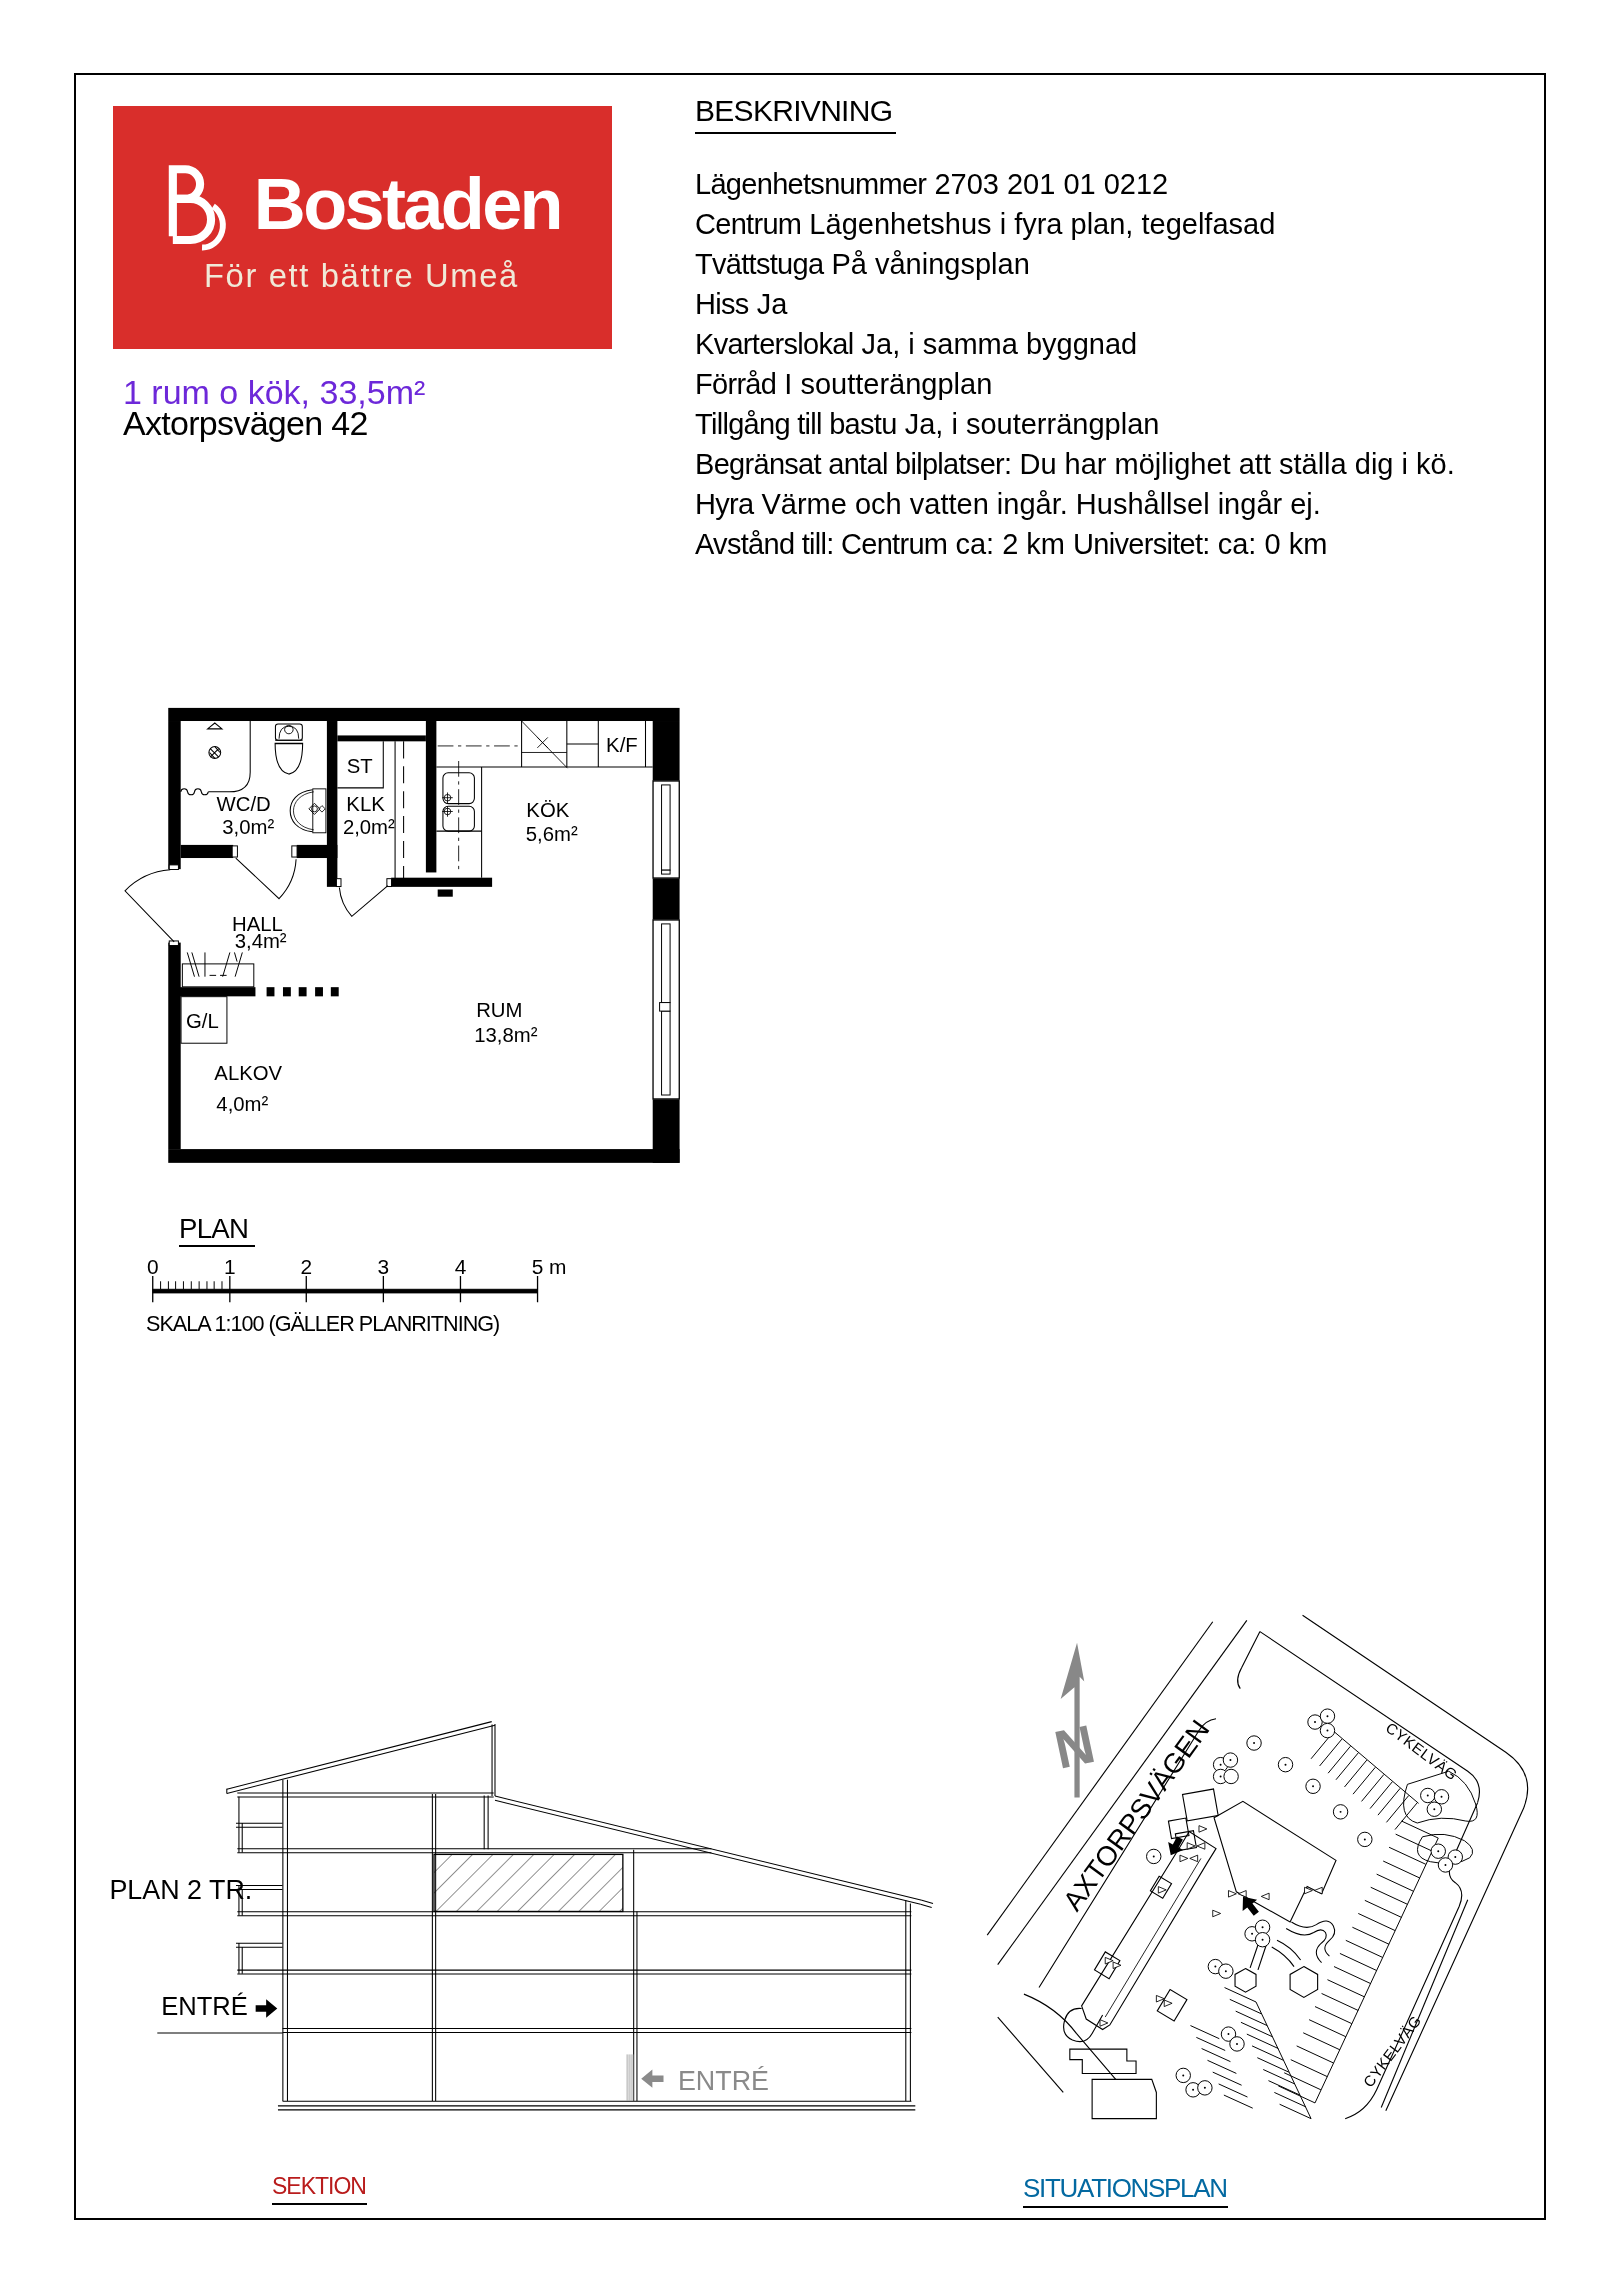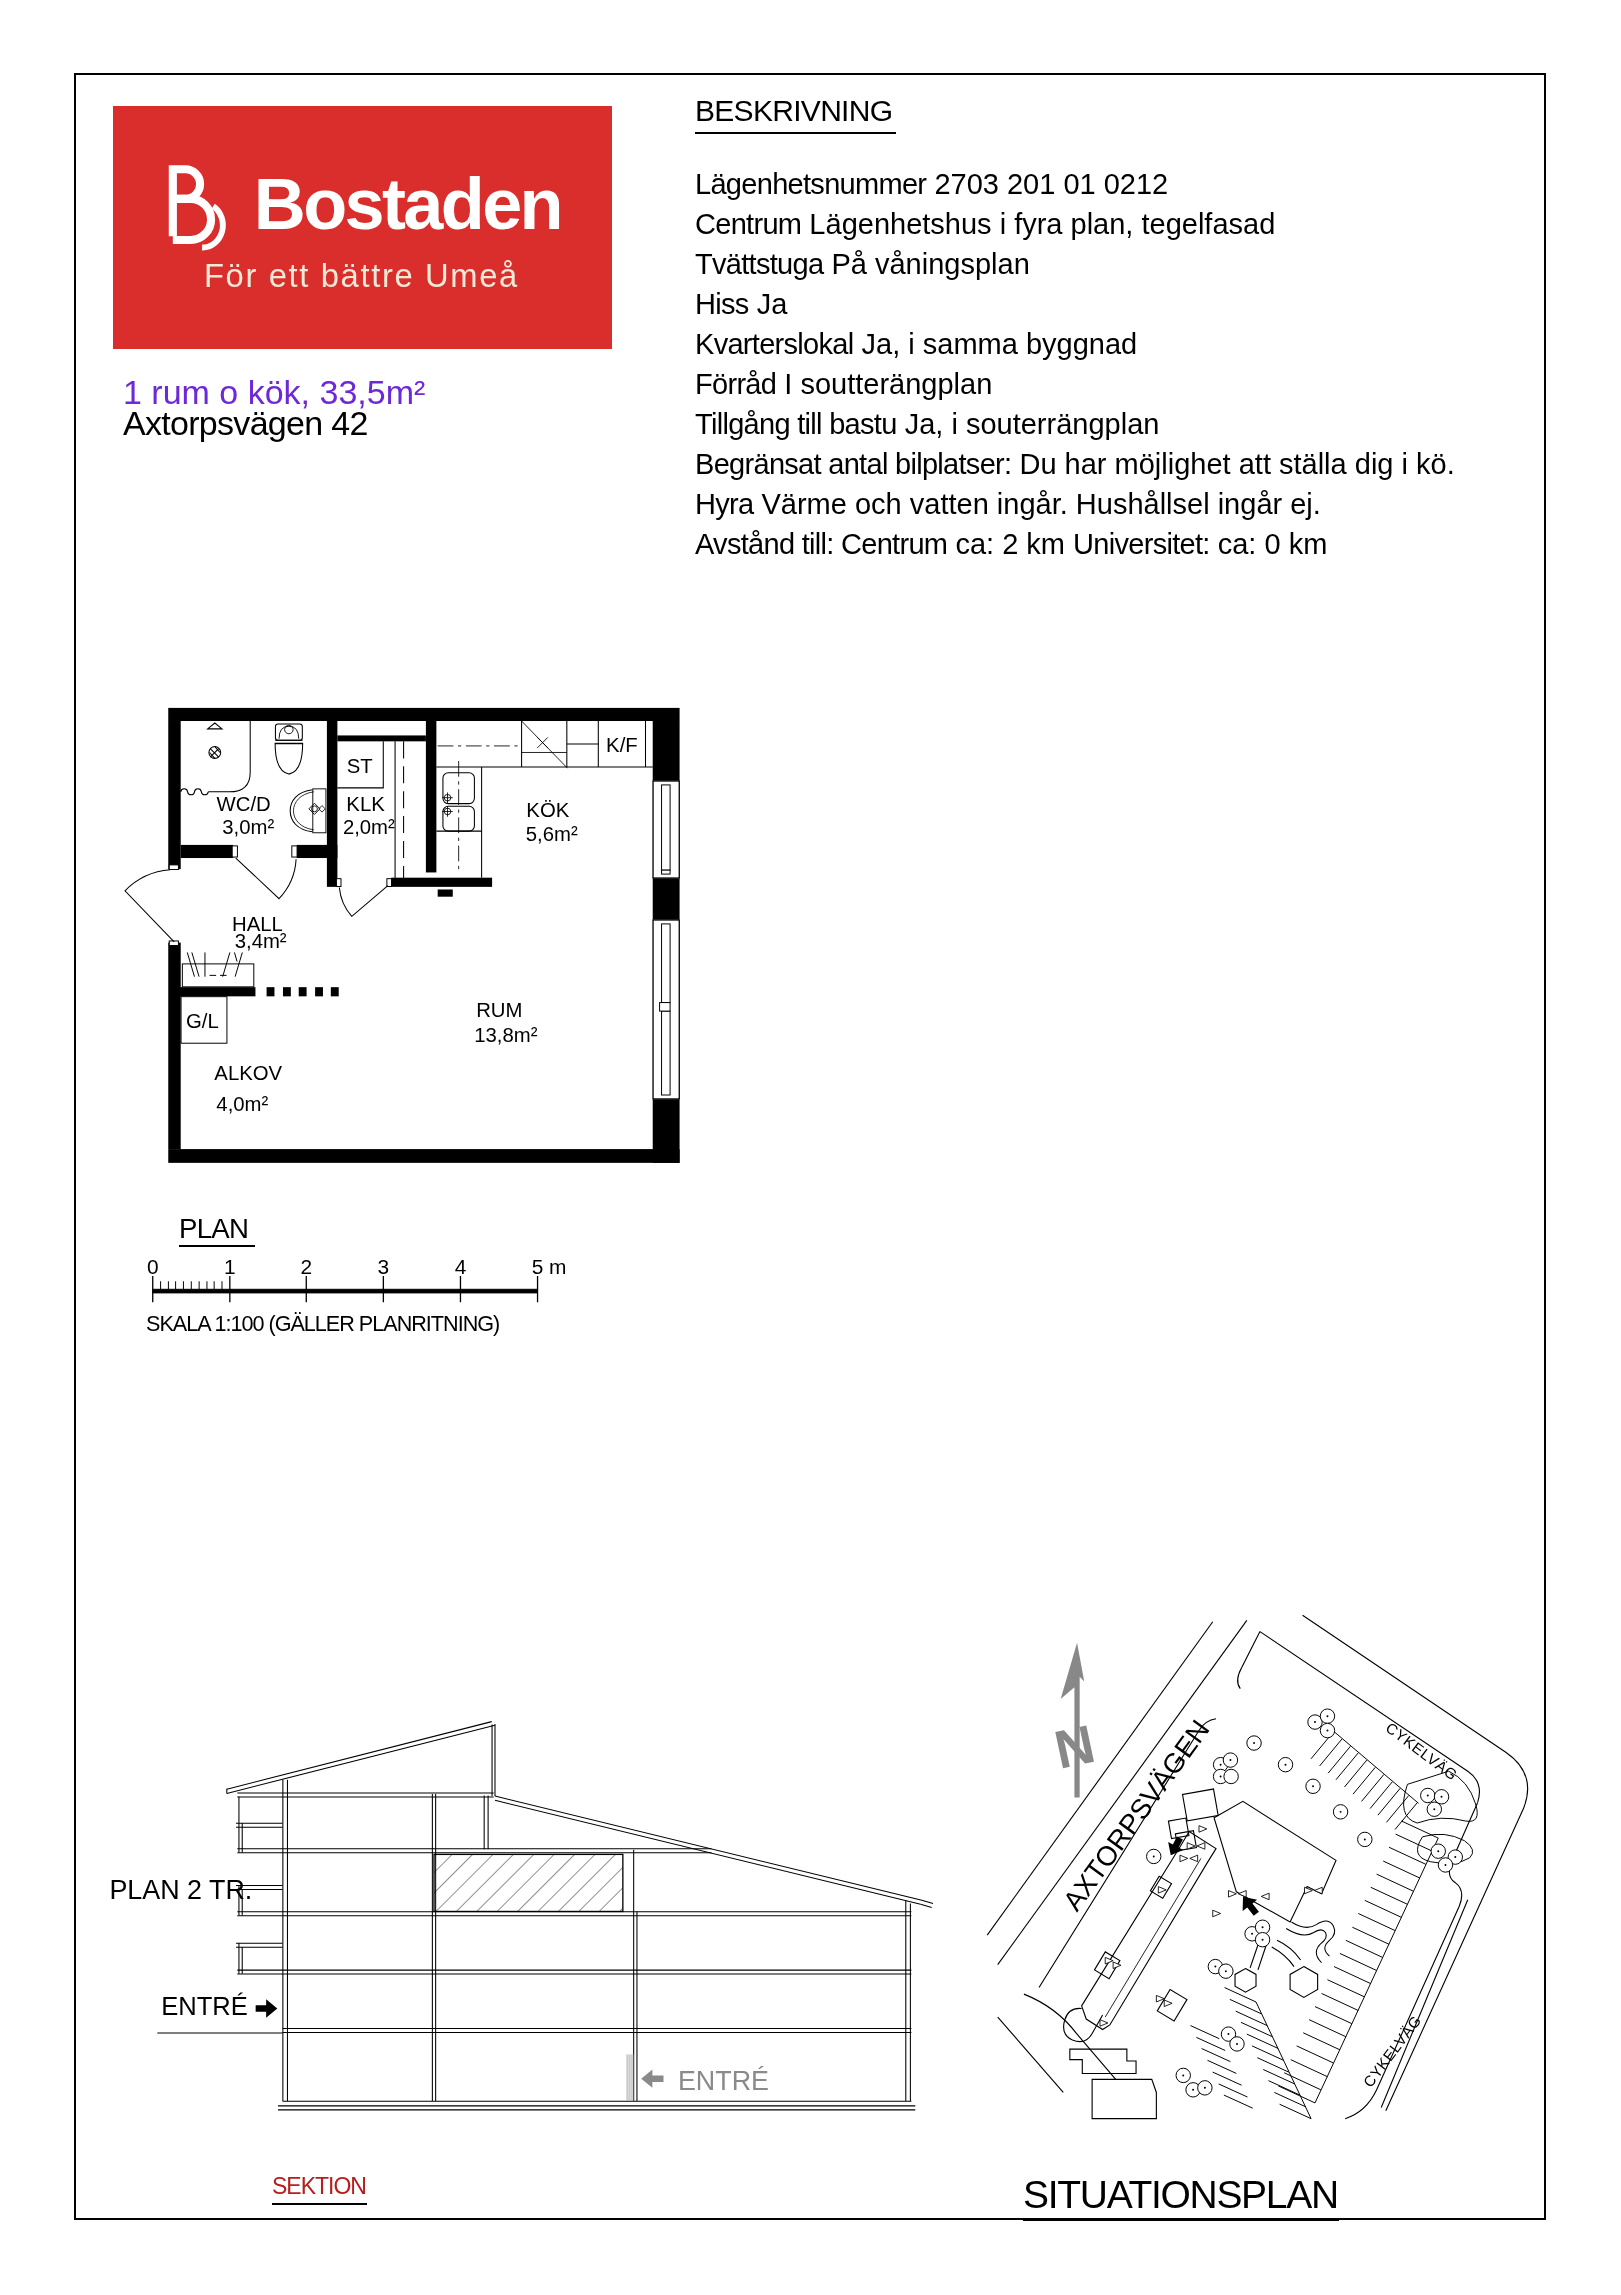--- a/index.html
+++ b/index.html
@@ -224,21 +224,21 @@
  <g font-family="Liberation Sans, sans-serif" fill="#000">
   <text x="167" y="2895" font-size="41">PLAN 2 TR.</text>
   <text x="246" y="3072" font-size="39">ENTRÉ</text>
   <text x="1034" y="3186" font-size="41" fill="#8a8a8a">ENTRÉ</text>
  </g>
 
  <path d="M390 3057 h16 v-9 l17 14 -17 14 v-9 h-16 z" fill="#000"></path>
  <path d="M1012 3164 h-17 v-9 l-17 14 17 14 v-9 h17 z" fill="#8a8a8a"></path>
 </svg>
 <div class="abs ul" style="left:272px;top:2175px;font-size:23px;color:#b91c1c;padding:0 1.3px 4.6px 0;letter-spacing:-1px">SEKTION</div>
-<div class="abs ul" style="left:1023px;top:2175px;font-size:39px;color:#000000;padding:0 1.3px 4.6px 0;letter-spacing:-1.3px">SITUATIONSPLAN</div>
+<div class="abs ul" style="left:1023px;top:2175px;font-size:26px;color:#0369a1;padding:0 1.3px 4.6px 0;letter-spacing:-1.3px">SITUATIONSPLAN</div>
 
 <svg class="abs" style="left:978px;top:1568px" width="577" height="590" viewBox="1490 2390 880 900" fill="none">
  <g stroke="#000" stroke-width="1.7">
 
   <path d="M1520 2995 L1900 2470"></path>
   <path d="M1504 2950 L1848 2472"></path>
   <path d="M1583 3030 L1827 2638 Q1837 2622 1853 2620"></path>
   <path d="M1920 2487 L1892 2542 Q1881 2562 1890 2574"></path>
 
   <path d="M1920 2487 L2237 2700 Q2262 2717 2252 2748"></path>

